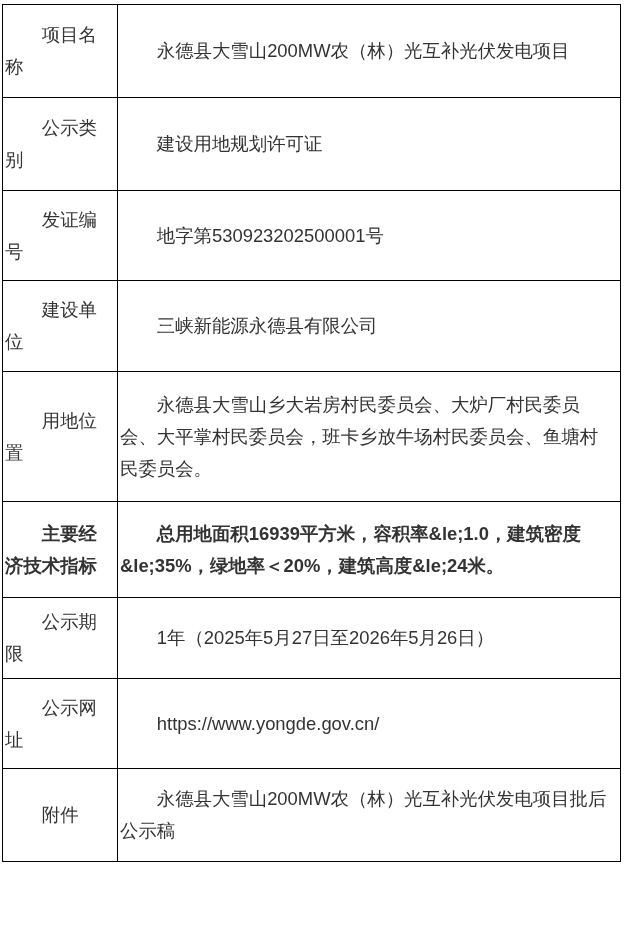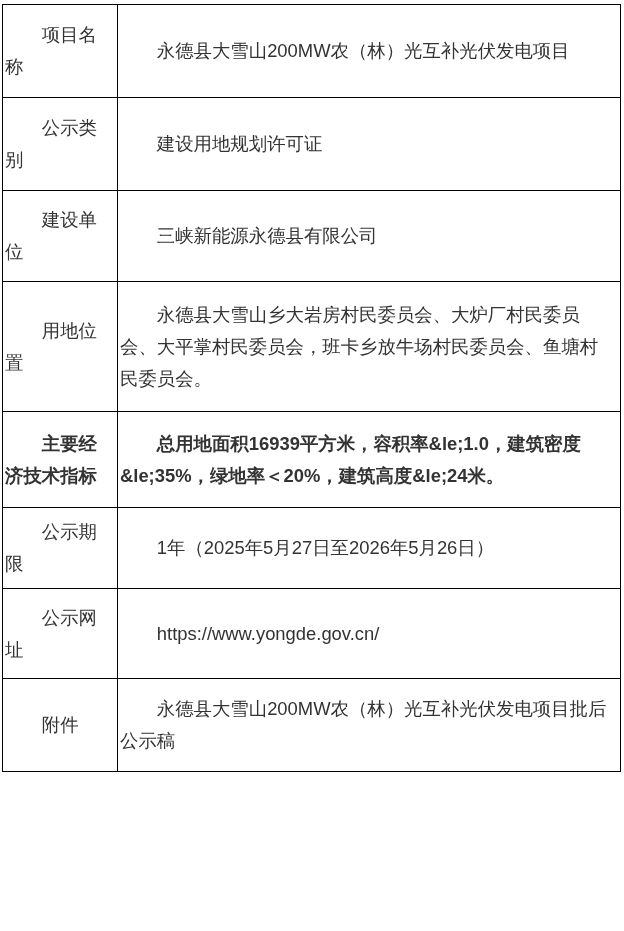--- a/index.html
+++ b/index.html
@@ -62,20 +62,24 @@
   <table class="info-table">
     <tbody>
       <tr class="r1">
         <td class="label-cell">项目名称</td>
         <td class="value-cell">永德县大雪山200MW农（林）光互补光伏发电项目</td>
       </tr>
       <tr class="r3">
         <td class="label-cell">公示类别</td>
         <td class="value-cell">建设用地规划许可证</td>
       </tr>
+      <tr class="r4">
+        <td class="label-cell">发证编号</td>
+        <td class="value-cell">地字第530923202500001号</td>
+      </tr>
       <tr class="r5">
         <td class="label-cell">建设单位</td>
         <td class="value-cell">三峡新能源永德县有限公司</td>
       </tr>
       <tr class="r6">
         <td class="label-cell">用地位置</td>
         <td class="value-cell">永德县大雪山乡大岩房村民委员会、大炉厂村民委员会、大平掌村民委员会，班卡乡放牛场村民委员会、鱼塘村民委员会。</td>
       </tr>
       <tr class="r7">
         <td class="label-cell">主要经济技术指标</td>

